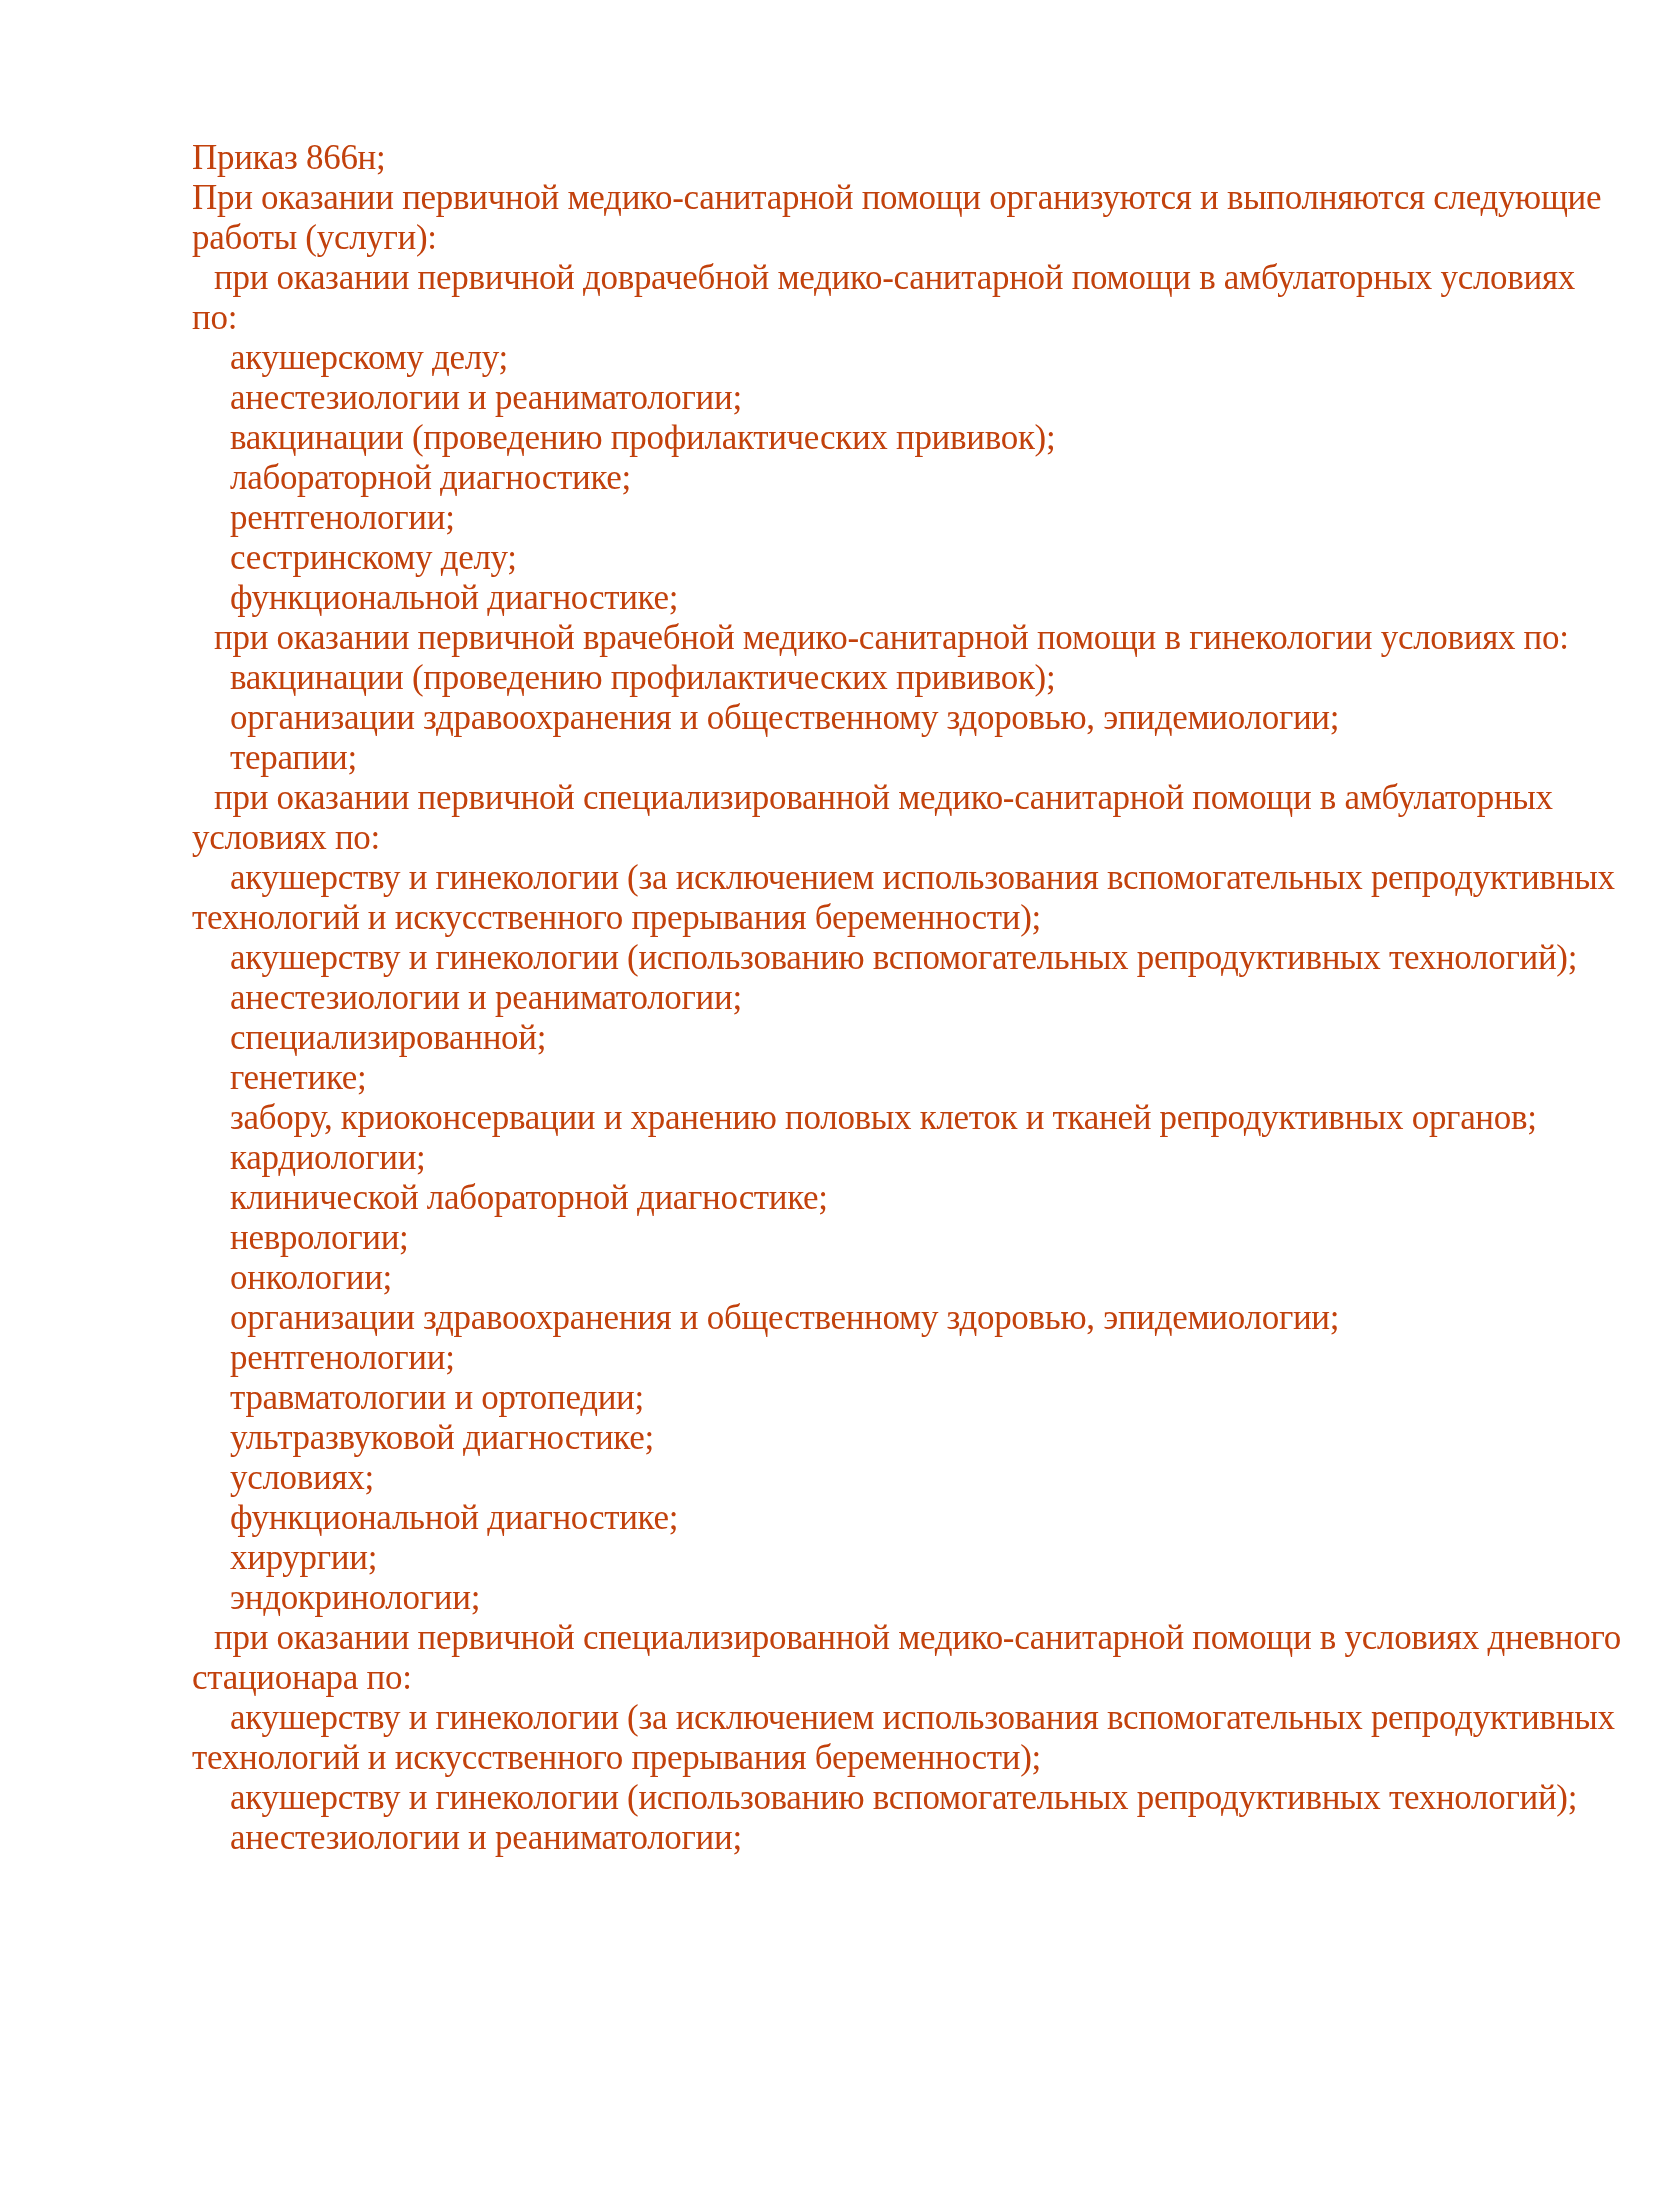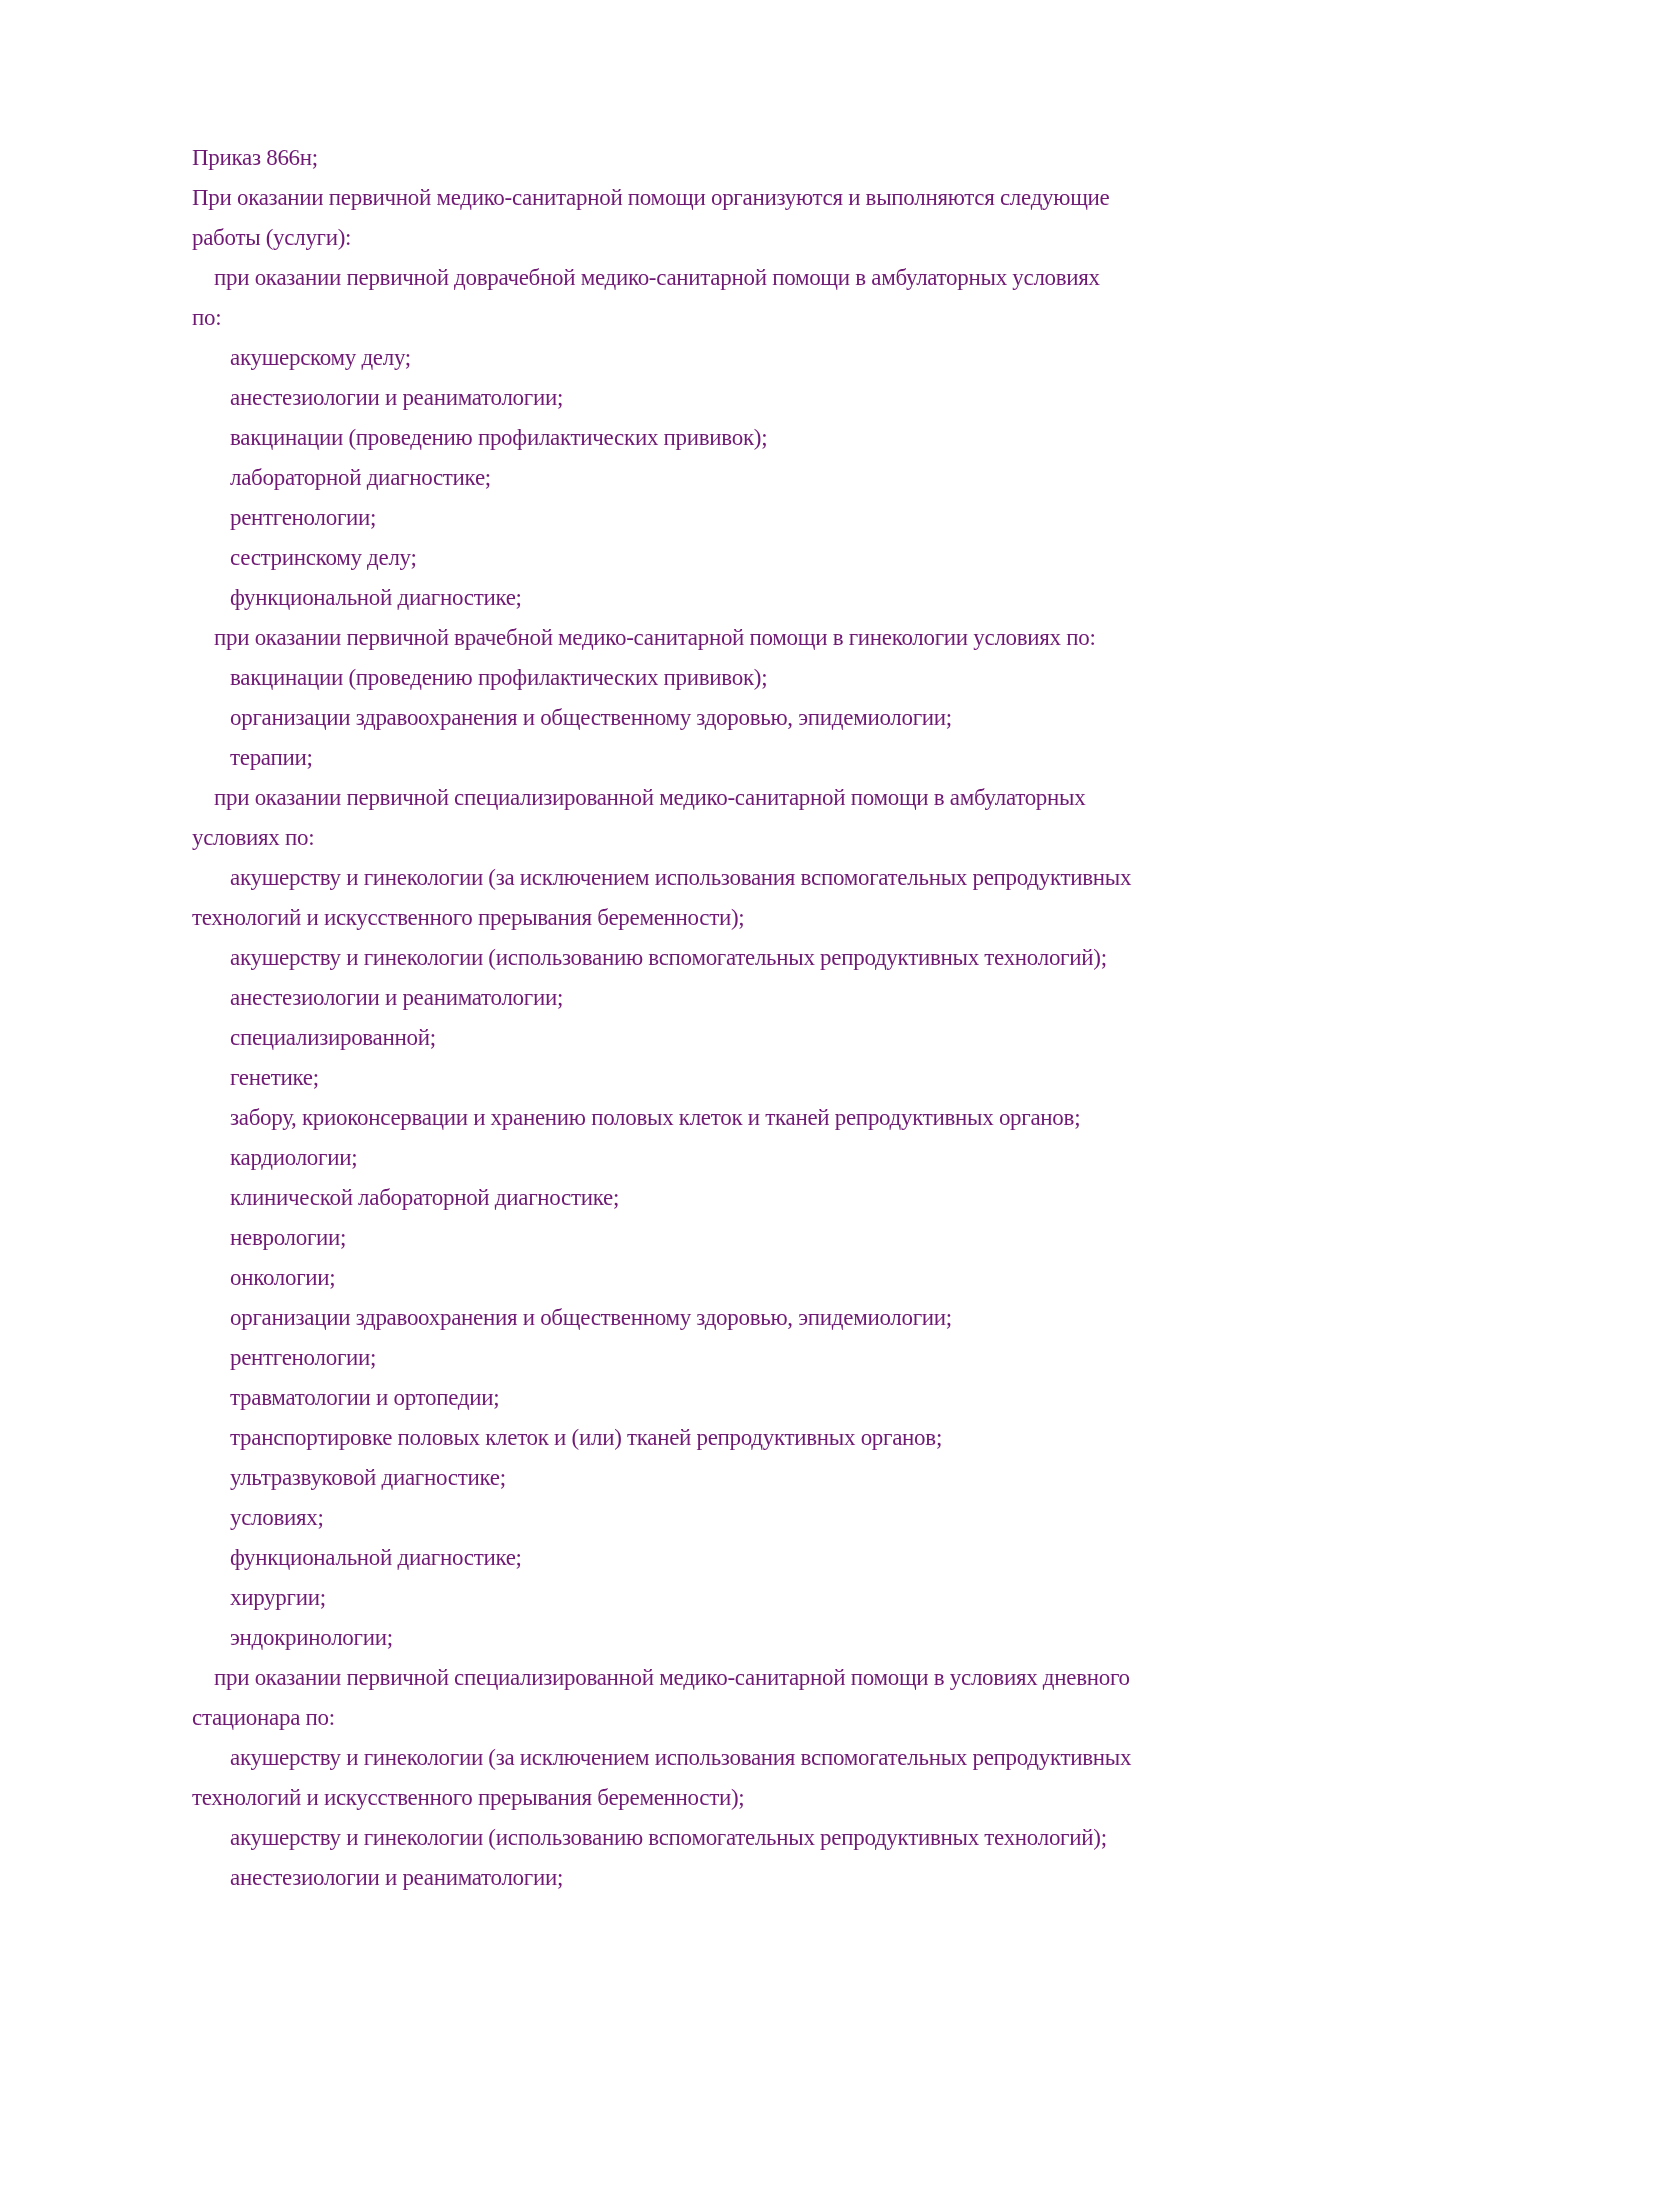--- a/index.html
+++ b/index.html
@@ -12,23 +12,23 @@
     width: 1657px;
     height: 2205px;
     background: #ffffff;
     overflow: hidden;
   }
   .doc {
     position: absolute;
     top: 138px;
     left: 192px;
     width: 1387px;
-    color: #701a75;
+    color: #c2410c;
     font-family: "Liberation Serif", "DejaVu Serif", serif;
-    font-size: 23px;
+    font-size: 35px;
     letter-spacing: -0.3px;
   }
   .line {
     height: 40px;
     line-height: 40px;
     white-space: pre;
   }
   .ind0 { padding-left: 0; }
   .ind1 { padding-left: 22px; }
   .ind2 { padding-left: 38px; }
@@ -63,21 +63,20 @@
       <div class="line ind2">специализированной;</div>
       <div class="line ind2">генетике;</div>
       <div class="line ind2">забору, криоконсервации и хранению половых клеток и тканей репродуктивных органов;</div>
       <div class="line ind2">кардиологии;</div>
       <div class="line ind2">клинической лабораторной диагностике;</div>
       <div class="line ind2">неврологии;</div>
       <div class="line ind2">онкологии;</div>
       <div class="line ind2">организации здравоохранения и общественному здоровью, эпидемиологии;</div>
       <div class="line ind2">рентгенологии;</div>
       <div class="line ind2">травматологии и ортопедии;</div>
-      <div class="line ind2">транспортировке половых клеток и (или) тканей репродуктивных органов;</div>
       <div class="line ind2">ультразвуковой диагностике;</div>
       <div class="line ind2">условиях;</div>
       <div class="line ind2">функциональной диагностике;</div>
       <div class="line ind2">хирургии;</div>
       <div class="line ind2">эндокринологии;</div>
       <div class="line ind1">при оказании первичной специализированной медико-санитарной помощи в условиях дневного</div>
       <div class="line ind0">стационара по:</div>
       <div class="line ind2">акушерству и гинекологии (за исключением использования вспомогательных репродуктивных</div>
       <div class="line ind0">технологий и искусственного прерывания беременности);</div>
       <div class="line ind2">акушерству и гинекологии (использованию вспомогательных репродуктивных технологий);</div>

